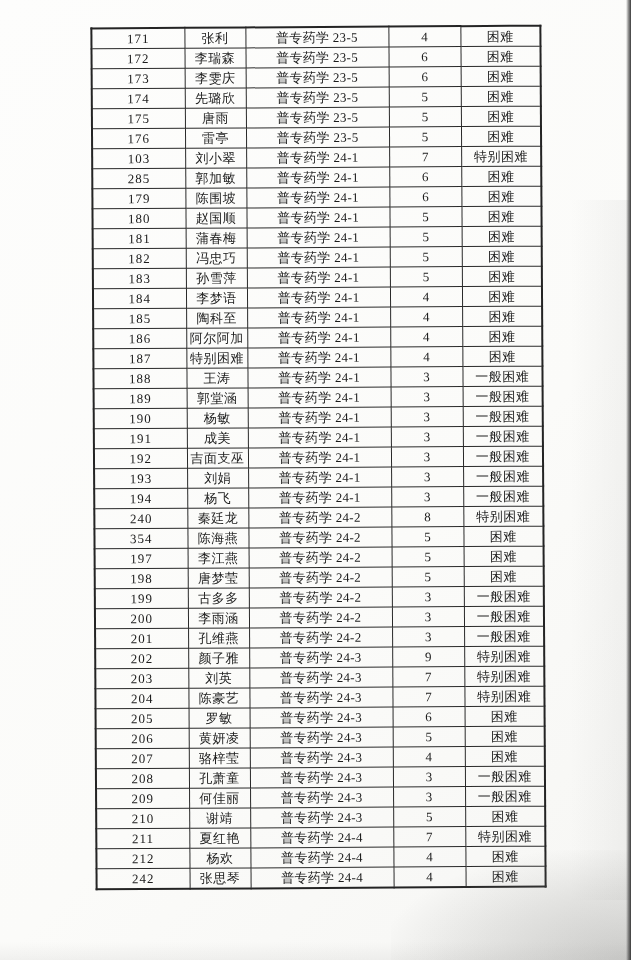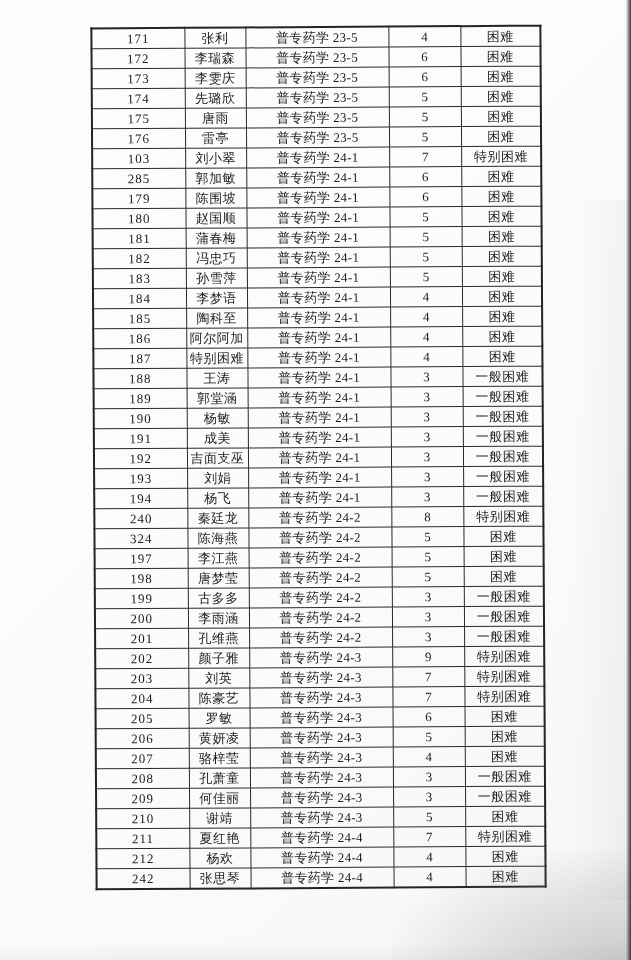--- a/index.html
+++ b/index.html
@@ -267,21 +267,21 @@
           <td class="c-status">一般困难</td>
         </tr>
         <tr>
           <td class="c-serial">240</td>
           <td class="c-name">秦廷龙</td>
           <td class="c-class">普专药学 24-2</td>
           <td class="c-count">8</td>
           <td class="c-status">特别困难</td>
         </tr>
         <tr>
-          <td class="c-serial">324</td>
+          <td class="c-serial">354</td>
           <td class="c-name">陈海燕</td>
           <td class="c-class">普专药学 24-2</td>
           <td class="c-count">5</td>
           <td class="c-status">困难</td>
         </tr>
         <tr>
           <td class="c-serial">197</td>
           <td class="c-name">李江燕</td>
           <td class="c-class">普专药学 24-2</td>
           <td class="c-count">5</td>

